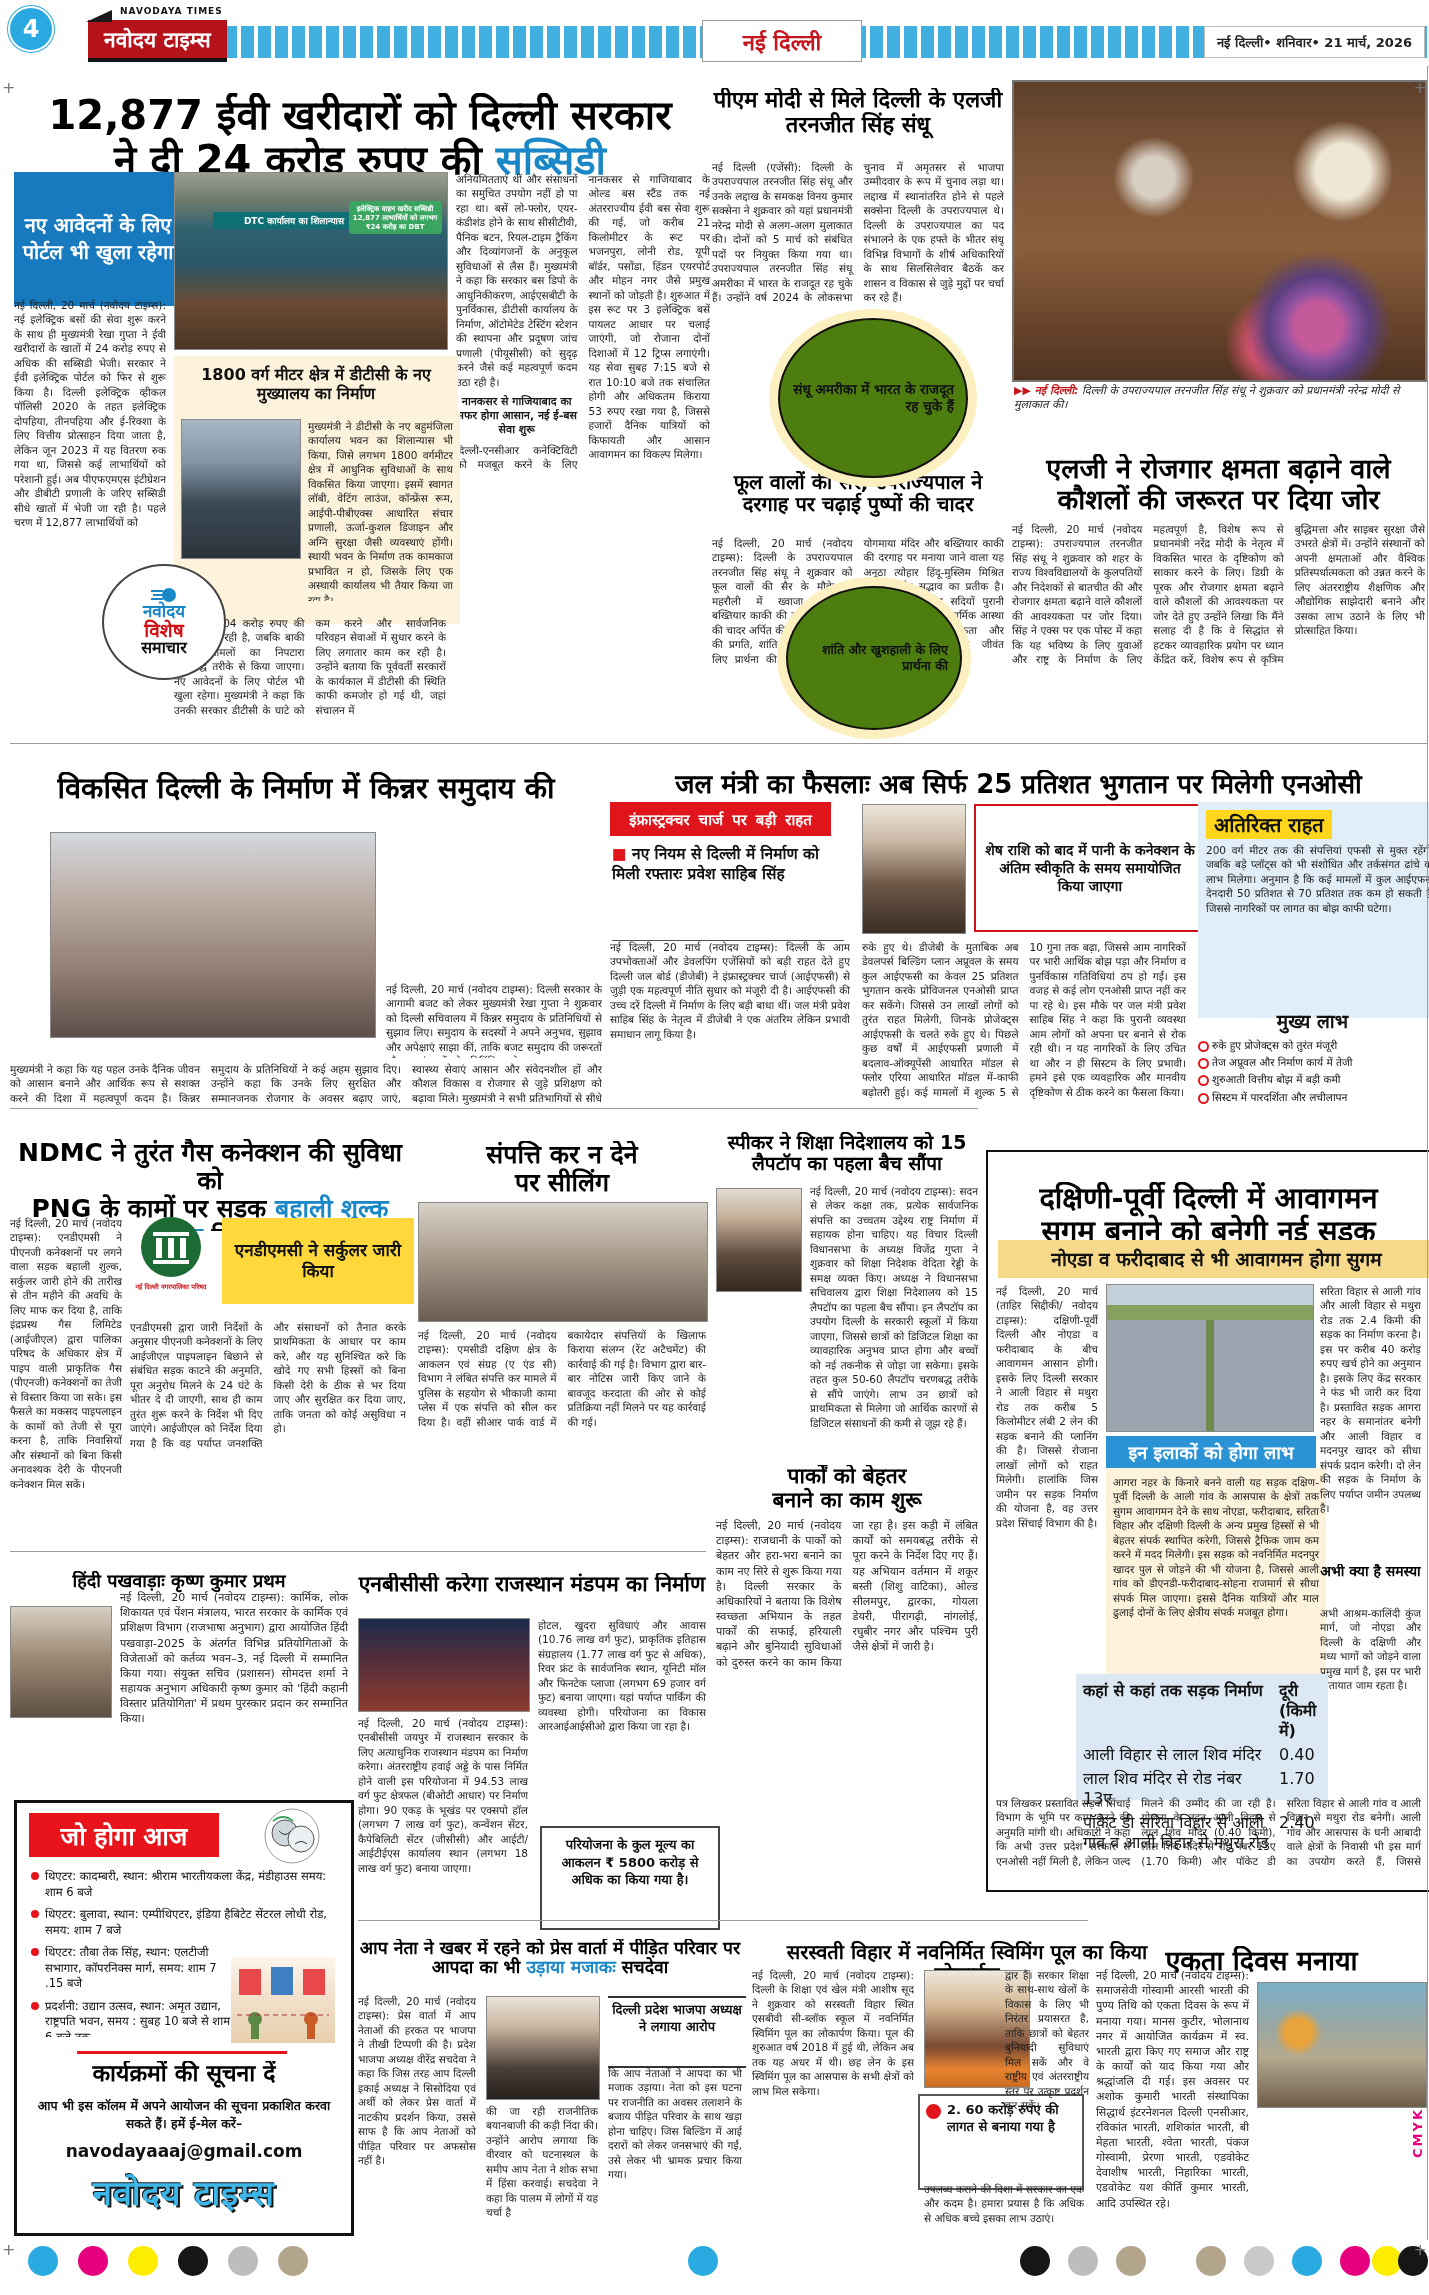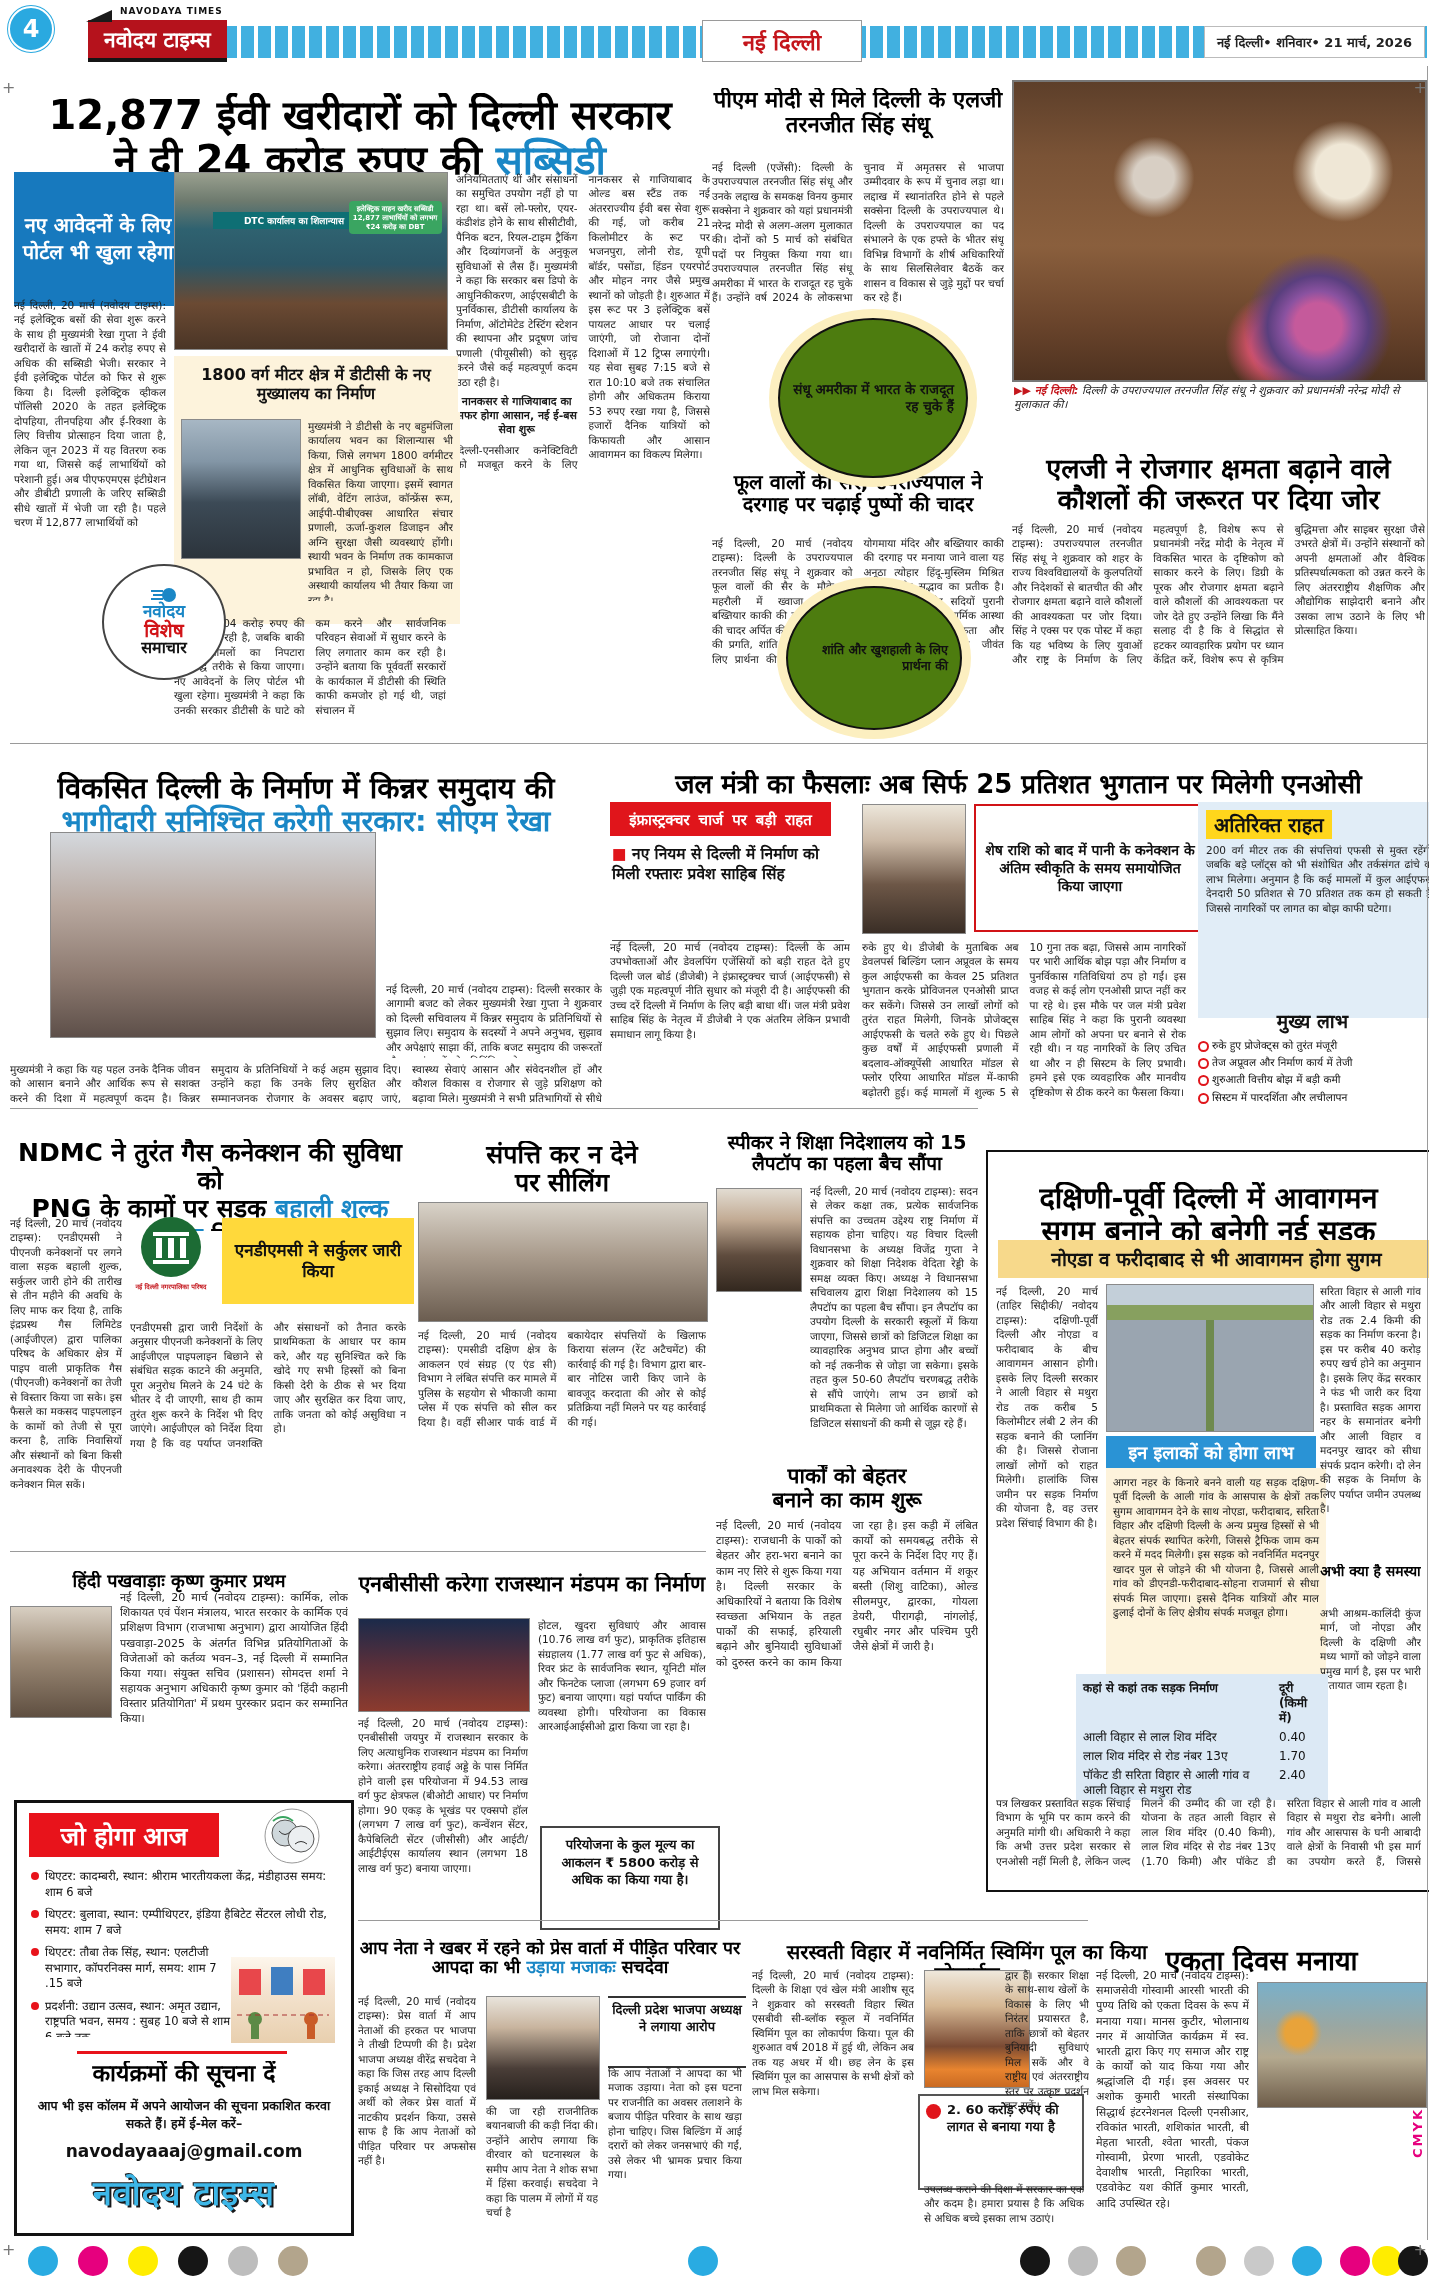--- a/index.html
+++ b/index.html
@@ -57,21 +57,21 @@
   .extrabox .ttl{background:#ffd61c;font-weight:bold;font-size:20px;padding:1px 8px;display:inline-block;margin-bottom:4px;}
   .benefit-title{font-weight:bold;font-size:19px;text-align:center;margin:2px 0 4px 0;}
   .benefit{font-size:10.5px;line-height:1.35;margin-bottom:3px;padding-left:14px;position:relative;text-align:left;}
   .benefit:before{content:"";position:absolute;left:0;top:3px;width:7px;height:7px;border:2px solid #e0151b;border-radius:50%;}
   .yellowbox{background:#ffd93b;font-weight:bold;font-size:15px;text-align:center;display:flex;
              align-items:center;justify-content:center;padding:4px;line-height:1.25;}
   
   .roadbox{border:2px solid #111;background:#fff;}
   .ysub{background:#f7d98b;font-weight:bold;font-size:19px;text-align:center;padding:6px 8px;}
   .bluetitle{background:#2a93d5;color:#fff;font-weight:bold;font-size:18px;text-align:center;padding:4px 2px;}
-  .rtable{background:#dce9f5;padding:7px;font-size:12px;}
+  .rtable{background:#dce9f5;padding:7px;font-size:16px;}
   .rtable .trow{display:flex;margin-bottom:4px;line-height:1.25;}
   .rtable .c1{flex:1;padding-right:6px;}
   .rtable .c2{width:42px;text-align:left;}
   .rtable .thead{font-weight:bold;}
   
   .todaybox{border:3px solid #111;background:#fff;}
   .today-title{background:#e8131b;color:#fff;font-weight:bold;font-size:25px;display:flex;align-items:center;
                justify-content:center;}
   .titem{font-size:11.5px;line-height:1.35;margin-bottom:7px;padding-left:14px;position:relative;text-align:left;font-weight:500;}
   .titem:before{content:"";position:absolute;left:0;top:3px;width:8px;height:8px;background:#e8131b;border-radius:50%;}
@@ -157,21 +157,20 @@
     <div class="caption abs" style="left:2px;top:318px;width:409px;height:44px;">
       <span class="capcity">▶▶ नई दिल्ली:</span><span> दिल्ली के उपराज्यपाल तरनजीत सिंह संधू ने शुक्रवार को प्रधानमंत्री नरेन्द्र मोदी से मुलाकात की।</span>
     </div>
     <h2 class="hd abs" style="left:0;top:366px;width:413px;height:84px;font-size:27px;">एलजी ने रोजगार क्षमता बढ़ाने वाले कौशलों की जरूरत पर दिया जोर</h2>
     <div class="body cols3 abs" style="left:0;top:456px;width:413px;height:220px;">नई दिल्ली, 20 मार्च (नवोदय टाइम्स): उपराज्यपाल तरनजीत सिंह संधू ने शुक्रवार को शहर के राज्य विश्वविद्यालयों के कुलपतियों और निदेशकों से बातचीत की और रोजगार क्षमता बढ़ाने वाले कौशलों की आवश्यकता पर जोर दिया। सिंह ने एक्स पर एक पोस्ट में कहा कि यह भविष्य के लिए युवाओं और राष्ट्र के निर्माण के लिए महत्वपूर्ण है, विशेष रूप से प्रधानमंत्री नरेंद्र मोदी के नेतृत्व में विकसित भारत के दृष्टिकोण को साकार करने के लिए। डिग्री के पूरक और रोजगार क्षमता बढ़ाने वाले कौशलों की आवश्यकता पर जोर देते हुए उन्होंने लिखा कि मैंने सलाह दी है कि वे सिद्धांत से हटकर व्यावहारिक प्रयोग पर ध्यान केंद्रित करें, विशेष रूप से कृत्रिम बुद्धिमत्ता और साइबर सुरक्षा जैसे उभरते क्षेत्रों में। उन्होंने संस्थानों को अपनी क्षमताओं और वैश्विक प्रतिस्पर्धात्मकता को उन्नत करने के लिए अंतरराष्ट्रीय शैक्षणिक और औद्योगिक साझेदारी बनाने और उसका लाभ उठाने के लिए भी प्रोत्साहित किया।</div>
   </section>
 
   <section class="sec" style="left:10px;top:748px;width:592px;height:358px;">
     <h2 class="hd abs" style="left:0;top:0;width:592px;height:76px;font-size:29px;">
       <span>विकसित दिल्ली के निर्माण में किन्नर समुदाय की</span><br>
-      <span class="blue">भागीदारी सुनिश्चित करेगी सरकार: सीएम रेखा</span>
     </h2>
     <div class="photo abs" style="left:40px;top:84px;width:324px;height:204px;background:linear-gradient(180deg,#d4d8dd 0%,#b9a9a0 35%,#8d7a70 70%,#5d4f49 100%);"></div>
     <div class="body abs" style="left:376px;top:234px;width:216px;height:76px;">नई दिल्ली, 20 मार्च (नवोदय टाइम्स): दिल्ली सरकार के आगामी बजट को लेकर मुख्यमंत्री रेखा गुप्ता ने शुक्रवार को दिल्ली सचिवालय में किन्नर समुदाय के प्रतिनिधियों से सुझाव लिए। समुदाय के सदस्यों ने अपने अनुभव, सुझाव और अपेक्षाएं साझा कीं, ताकि बजट समुदाय की जरूरतों और आकांक्षाओं को प्रतिबिंबित करे।</div>
     <div class="body cols3 abs" style="left:0;top:314px;width:592px;height:44px;">मुख्यमंत्री ने कहा कि यह पहल उनके दैनिक जीवन को आसान बनाने और आर्थिक रूप से सशक्त करने की दिशा में महत्वपूर्ण कदम है। किन्नर समुदाय के प्रतिनिधियों ने कई अहम सुझाव दिए। उन्होंने कहा कि उनके लिए सुरक्षित और सम्मानजनक रोजगार के अवसर बढ़ाए जाएं, स्वास्थ्य सेवाएं आसान और संवेदनशील हों और कौशल विकास व रोजगार से जुड़े प्रशिक्षण को बढ़ावा मिले। मुख्यमंत्री ने सभी प्रतिभागियों से सीधे संवाद करते हुए उनकी बातों को गंभीरता से सुना और आश्वासन दिया कि किन्नर समुदाय से प्राप्त सुझावों को आगामी बजट में शामिल किया जाएगा। प्रतिनिधियों ने सहेली पिंक कार्ड के माध्यम से डीटीसी बसों में मुफ्त यात्रा की सुविधा के निर्णय का स्वागत किया।</div>
   </section>
 
   <section class="sec" style="left:610px;top:748px;width:817px;height:358px;">
     <h2 class="hd abs" style="left:0;top:0;width:817px;height:42px;font-size:26px;">जल मंत्री का फैसलाः अब सिर्फ 25 प्रतिशत भुगतान पर मिलेगी एनओसी</h2>
     <div class="kicker abs" style="left:0;top:54px;width:205px;height:28px;">इंफ्रास्ट्रक्चर चार्ज पर बड़ी राहत</div>
     <div class="bulletsub abs" style="left:2px;top:92px;width:232px;height:88px;">नए नियम से दिल्ली में निर्माण को मिली रफ्तारः प्रवेश साहिब सिंह</div>

